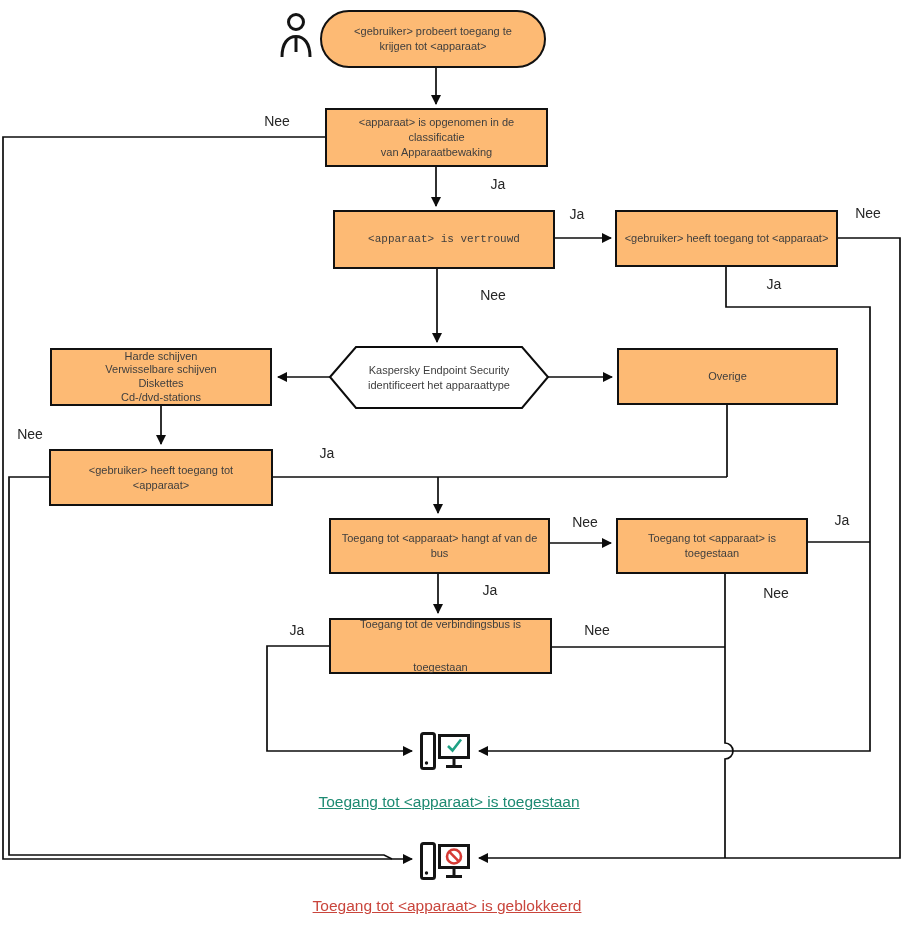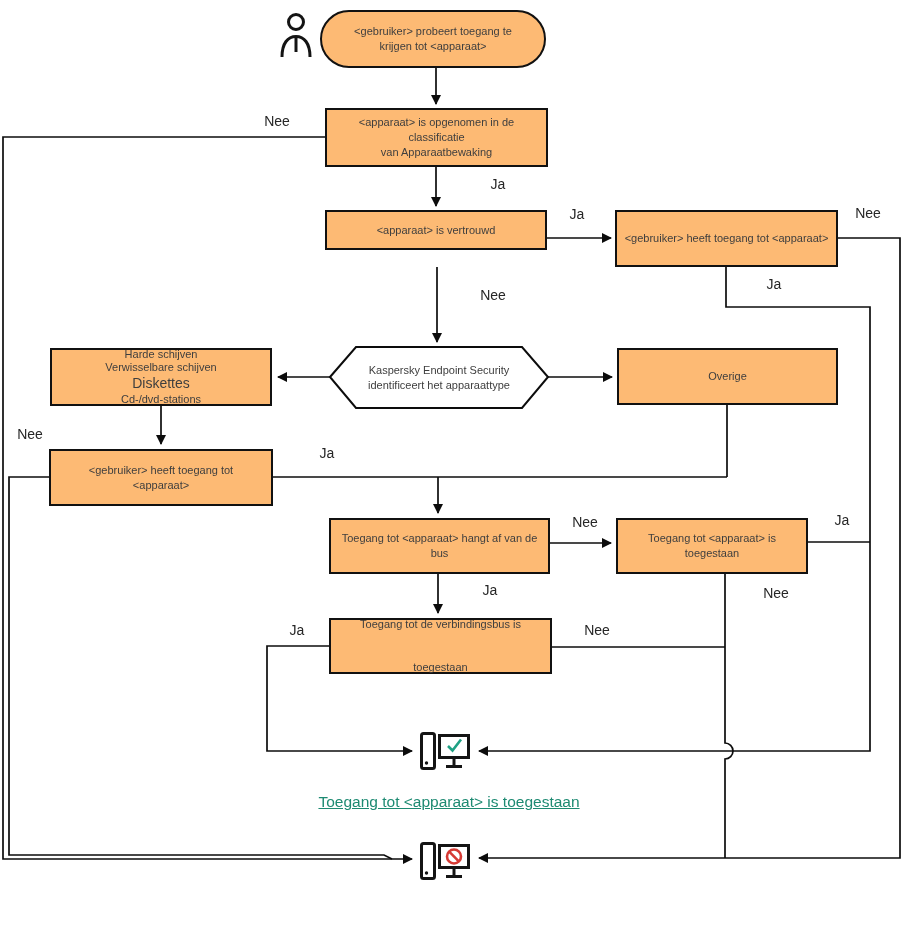--- a/index.html
+++ b/index.html
@@ -3,21 +3,21 @@
 <meta charset="utf-8">
 <style>
   html,body{margin:0;padding:0;background:#ffffff;}
   #canvas{position:relative;width:905px;height:948px;background:#ffffff;
           font-family:"Liberation Sans",sans-serif;overflow:hidden;}
   #wires{position:absolute;left:0;top:0;width:905px;height:948px;z-index:0;}
   .node{position:absolute;box-sizing:border-box;border:2px solid #111111;background:#fdba74;
         display:flex;flex-direction:column;justify-content:center;align-items:center;
         text-align:center;font-size:11px;line-height:1.35;color:#3e3e3e;z-index:2;padding:2px 6px;}
   .node .ln{display:block;}
-  .node .ln.small{font-size:14px;}
+  .node .ln.small{font-size:11px;}
   .stadium{border-radius:30px;}
   .hextext{position:absolute;box-sizing:border-box;display:flex;flex-direction:column;justify-content:center;
            text-align:center;font-size:11px;line-height:1.35;color:#3e3e3e;z-index:2;background:transparent;}
   .elabel{position:absolute;transform:translate(-50%,-50%);font-size:14px;color:#262626;z-index:3;white-space:nowrap;}
   .outcome{position:absolute;transform:translateX(-50%);font-size:15.5px;z-index:3;white-space:nowrap;text-decoration:underline;}
   .outcome.ok{color:#1d8a72;}
   .outcome.blocked{color:#c9453c;}
   .icon{position:absolute;z-index:2;}
 </style>
 </head>
@@ -67,21 +67,21 @@
   <div class="node stadium" style="left:320px;top:10px;width:226px;height:58px;">
     <span class="ln">&lt;gebruiker&gt; probeert toegang te</span>
     <span class="ln">krijgen tot &lt;apparaat&gt;</span>
   </div>
 
   <div class="node" style="left:325px;top:108px;width:223px;height:59px;">
     <span class="ln">&lt;apparaat&gt; is opgenomen in de classificatie</span>
     <span class="ln">van Apparaatbewaking</span>
   </div>
 
-  <div class="node" style="left:325px;top:210px;width:222px;height:40px;">
+  <div class="node" style="left:333px;top:210px;width:222px;height:59px;font-family:Liberation Mono, monospace;">
     <span class="ln">&lt;apparaat&gt; is vertrouwd</span>
   </div>
 
   <div class="node" style="left:615px;top:210px;width:223px;height:57px;">
     <span class="ln">&lt;gebruiker&gt; heeft toegang tot &lt;apparaat&gt;</span>
   </div>
 
   <div class="hextext" style="left:349px;top:347px;width:180px;height:61px;">
     <span class="ln">Kaspersky Endpoint Security</span>
     <span class="ln">identificeert het apparaattype</span>
@@ -152,14 +152,15 @@
       <path d="M27,36.5 H43"></path>
     </g>
     <circle cx="7.5" cy="33" r="1.7" fill="#141414"></circle>
     <g stroke="#d63a34" stroke-width="2.6" fill="none">
       <circle cx="35" cy="16.5" r="7"></circle>
       <line x1="30.2" y1="11.7" x2="39.8" y2="21.3"></line>
     </g>
   </svg>
 
   <span class="outcome ok" style="left:449px;top:793px;">Toegang tot &lt;apparaat&gt; is toegestaan</span>
+  <span class="outcome blocked" style="left:447px;top:897px;">Toegang tot &lt;apparaat&gt; is geblokkeerd</span>
 
 </div>
 
 </body></html>

